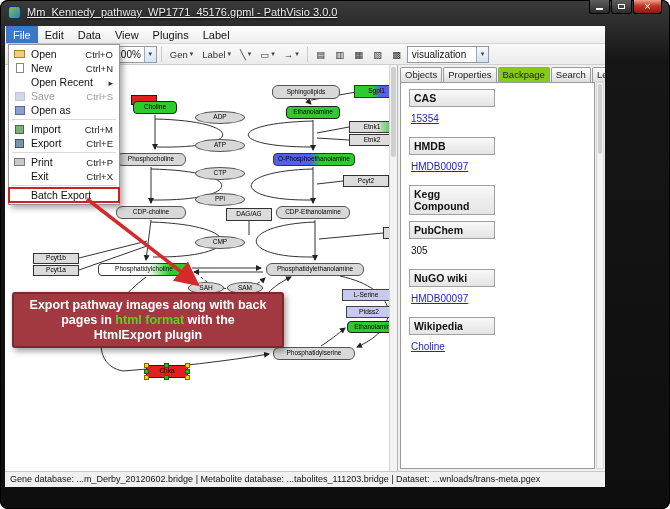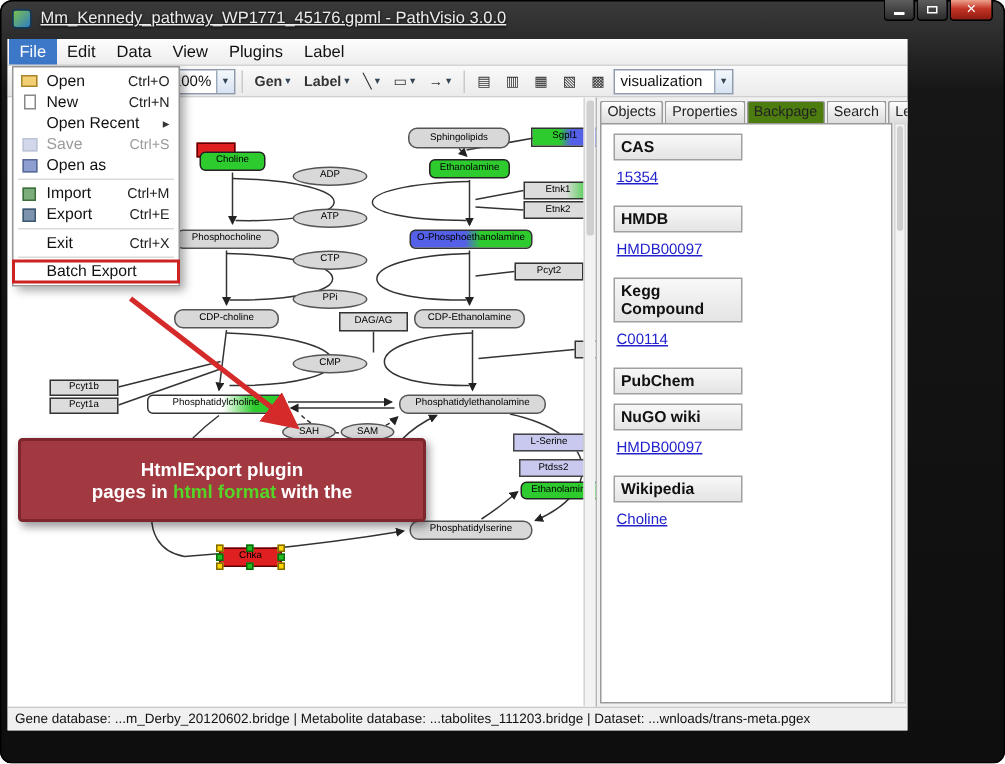--- a/index.html
+++ b/index.html
@@ -29,21 +29,21 @@
     border-bottom:1px solid #d4d4d4;padding-left:1px;}
   .menu-item{padding:0 7px;font-size:11px;line-height:18px;color:#111;}
   .menu-item.active{background:#3c77c8;color:#fff;}
   .toolbar{display:flex;align-items:center;height:21px;background:linear-gradient(#fafafa,#ebebeb);
     border-bottom:1px solid #cfcfcf;padding:0 4px;gap:1px;}
   .tb-group{display:inline-flex;align-items:center;gap:1px;}
   .tb-sep{width:1px;height:15px;background:#c9c9c9;margin:0 3px;}
   .tb-label{font-size:10px;color:#222;margin:0 3px 0 2px;}
   .tbtn{height:18px;min-width:18px;display:inline-flex;align-items:center;justify-content:center;
     font-size:10px;padding:0 3px;color:#333;border:1px solid transparent;border-radius:2px;}
-  .tbtn-label{font-size:9.5px;font-weight:bold;}
+  .tbtn-label{font-size:9.5px;}
   .with-caret::after{content:"▾";font-size:7px;color:#345;margin-left:2px;}
   .ti{display:inline-block;}
   .ti-new{width:9px;height:11px;background:#fff;border:1px solid #777;}
   .ti-open{width:12px;height:9px;background:#f3cf73;border:1px solid #a8852c;}
   .ti-save{width:10px;height:10px;background:#8d9fd0;border:1px solid #5a6a96;}
   .combo{display:inline-flex;align-items:center;height:17px;background:#fff;
     border:1px solid #8f9bab;font-size:10px;padding:0 0 0 4px;gap:3px;color:#111;}
   .combo .inner{white-space:nowrap;}
   .caret{width:12px;height:15px;background:linear-gradient(#f4f8fc,#d7e3f2);
     border-left:1px solid #9aaabb;display:inline-flex;align-items:center;justify-content:center;}
@@ -78,21 +78,21 @@
     text-align:center;display:flex;flex-direction:column;justify-content:center;gap:1px;}
   .an-green{color:#55d427;}
   .canvas-scroll{position:absolute;top:0;right:0;bottom:0;width:8px;background:#f3f3f3;
     border-left:1px solid #d5d5d5;z-index:6;}
   .canvas-scroll .thumb{position:absolute;top:2px;left:1px;width:5px;height:90px;background:#cfcfcf;border-radius:2px;}
   
   .panel{width:208px;background:#f0f0f0;border-left:1px solid #b5b5b5;position:relative;}
   .tabs{display:flex;height:17px;align-items:flex-end;padding:1px 1px 0 2px;gap:1px;}
   .tab{font-size:9.5px;padding:1px 4px 2px 4px;border:1px solid #9a9a9a;border-bottom:none;
     border-radius:2px 2px 0 0;background:linear-gradient(#fdfdfd,#dcdcdc);color:#222;white-space:nowrap;}
-  .tab.active{background:#4d7c0f;position:relative;top:1px;padding-bottom:3px;}
+  .tab.active{background:#84cc16;position:relative;top:1px;padding-bottom:3px;}
   .panel-content{position:absolute;left:2px;right:10px;top:17px;bottom:2px;background:#fff;
     border:1px solid #9a9a9a;padding:6px 8px;overflow:hidden;}
   .bp-heading{color:#2222cc;font-weight:bold;font-size:11.5px;margin:6px 0 20px 2px;}
   .bp-header{width:86px;background:linear-gradient(#f8f8f8,#e4e4e4);border:1px solid #a0a0a0;
     padding:2px 4px;font-weight:bold;font-size:10.5px;color:#111;margin-bottom:6px;}
   .bp-value{display:block;font-size:10px;color:#111;margin:0 0 13px 2px;text-decoration:none;}
   .bp-value.link{color:#2222cc;text-decoration:underline;}
   .panel-scroll{position:absolute;top:17px;right:1px;bottom:2px;width:8px;background:#f3f3f3;
     border:1px solid #d5d5d5;}
   .panel-scroll .thumb{position:absolute;top:1px;left:1px;width:4px;height:70px;background:#cfcfcf;border-radius:2px;}
@@ -248,22 +248,23 @@
             <path d="M344,62 L312,68"></path>
             <path d="M344,75 L312,73"></path>
             <path d="M338,116 L312,119"></path>
             <path d="M378,168 L314,174"></path>
             <path d="M351,27 L306,35"></path>
             <path d="M74,193 L142,176"></path>
             <path d="M74,205 L142,181"></path>
           </g>
         </svg>
         <div class="annotation">
+            <div class="an-line"><span>Export pathway images along with back</span></div>
+            <div class="an-line"><span>pages in </span><span class="an-green">html format</span><span> with the</span></div>
             <div class="an-line"><span>HtmlExport plugin</span></div>
-            <div class="an-line"><span>pages in </span><span class="an-green">html format</span><span> with the</span></div>
           </div>
         <div class="canvas-scroll">
           <div class="thumb"></div>
         </div>
       <div class="node k-met" style="left: 267px; top: 20px; width: 68px; height: 14px;">Sphingolipids</div>
           <div class="node k-gene-green-blue" style="left: 349px; top: 20px; width: 45px; height: 13px;">Sgpl1</div>
           <div class="node k-red" style="left: 126px; top: 30px; width: 26px; height: 10px;"></div>
           <div class="node k-met-green" style="left: 128px; top: 36px; width: 44px; height: 13px;">Choline</div>
           <div class="node k-met-green" style="left: 281px; top: 41px; width: 54px; height: 13px;">Ethanolamine</div>
           <div class="node k-ellipse" style="left: 190px; top: 46px; width: 50px; height: 13px;">ADP</div>
@@ -301,22 +302,22 @@
             <span class="tab">Search</span>
             <span class="tab">Legend</span>
           </div>
         <div class="panel-content">
           <div>
               <div class="bp-header">CAS</div>
               <a href="#" class="bp-value link">15354</a>
               <div class="bp-header">HMDB</div>
               <a href="#" class="bp-value link">HMDB00097</a>
               <div class="bp-header">Kegg Compound</div>
-              <a href="#" class="bp-value link">C00114</a>
               <div class="bp-header">PubChem</div>
+              <div class="bp-value">305</div>
               <div class="bp-header">NuGO wiki</div>
               <a href="#" class="bp-value link">HMDB00097</a>
               <div class="bp-header">Wikipedia</div>
               <a href="#" class="bp-value link">Choline</a>
             </div>
 
         </div>
         <div class="panel-scroll">
           <div class="thumb"></div>
         </div>
@@ -368,20 +369,27 @@
           <span class="fm-shortcut">Ctrl+M</span>
         </div>
         <div class="fm-item">
           <span class="fm-icon i-export">
             <span></span>
           </span>
           <span class="fm-label">Export</span>
           <span class="fm-shortcut">Ctrl+E</span>
         </div>
         <div class="menu-sep"></div>
+        <div class="fm-item">
+          <span class="fm-icon i-print">
+            <span></span>
+          </span>
+          <span class="fm-label">Print</span>
+          <span class="fm-shortcut">Ctrl+P</span>
+        </div>
         <div class="fm-item">
           <span class="fm-icon"></span>
           <span class="fm-label">Exit</span>
           <span class="fm-shortcut">Ctrl+X</span>
         </div>
         <div class="menu-sep"></div>
         <div class="fm-item highlighted">
           <span class="fm-icon"></span>
           <span class="fm-label">Batch Export</span>
         </div>

